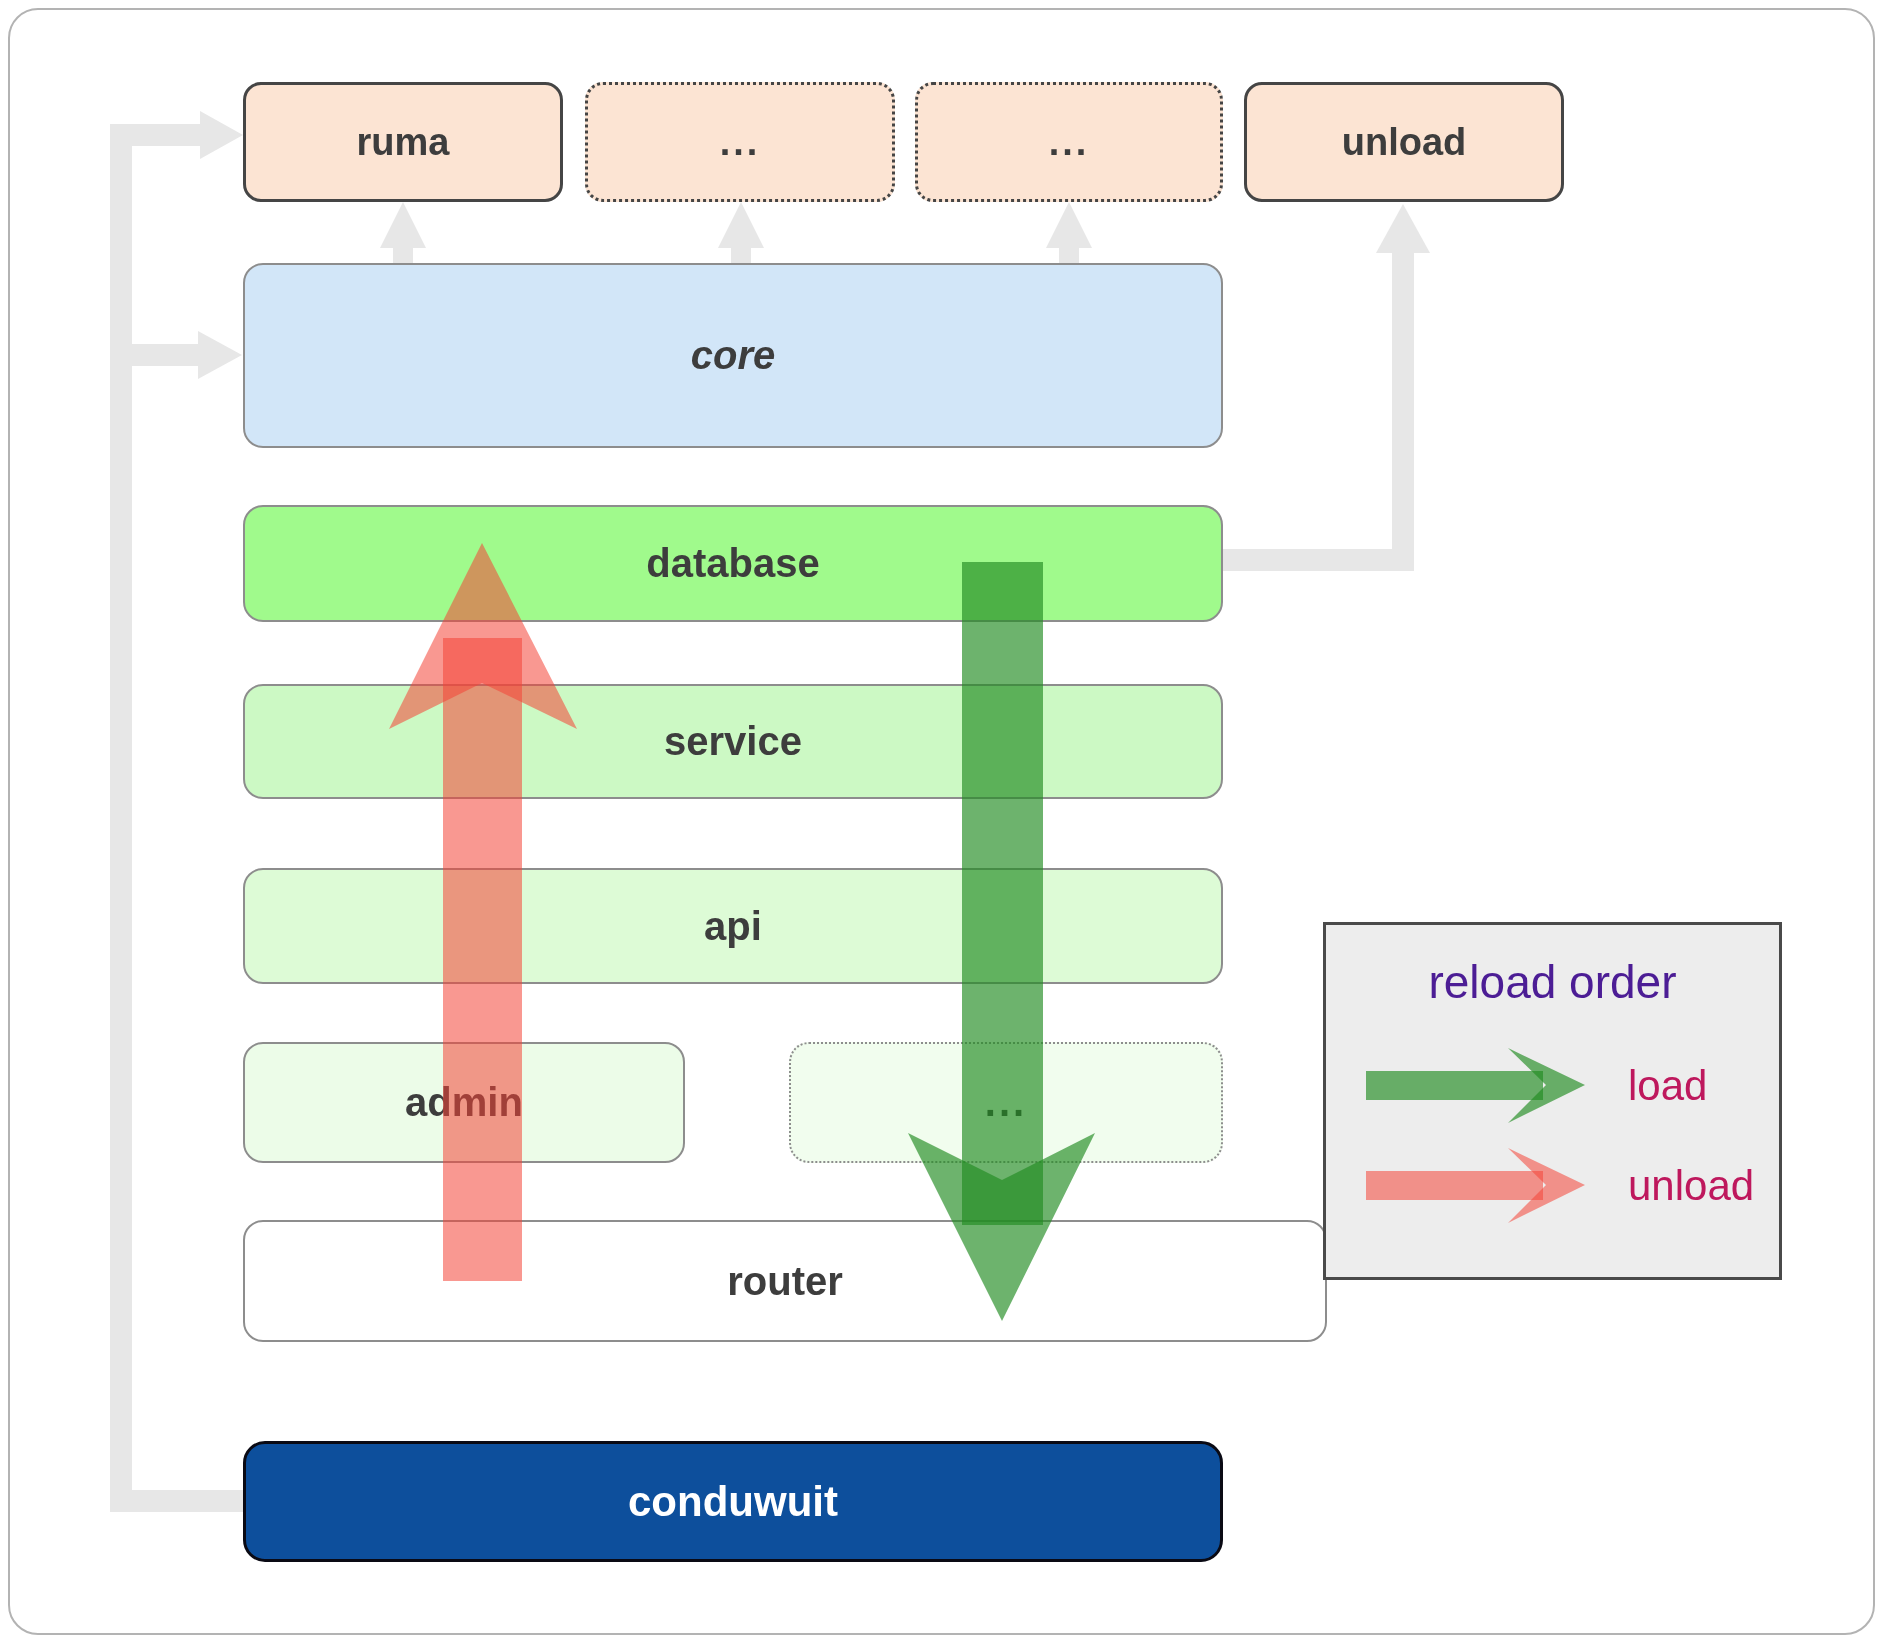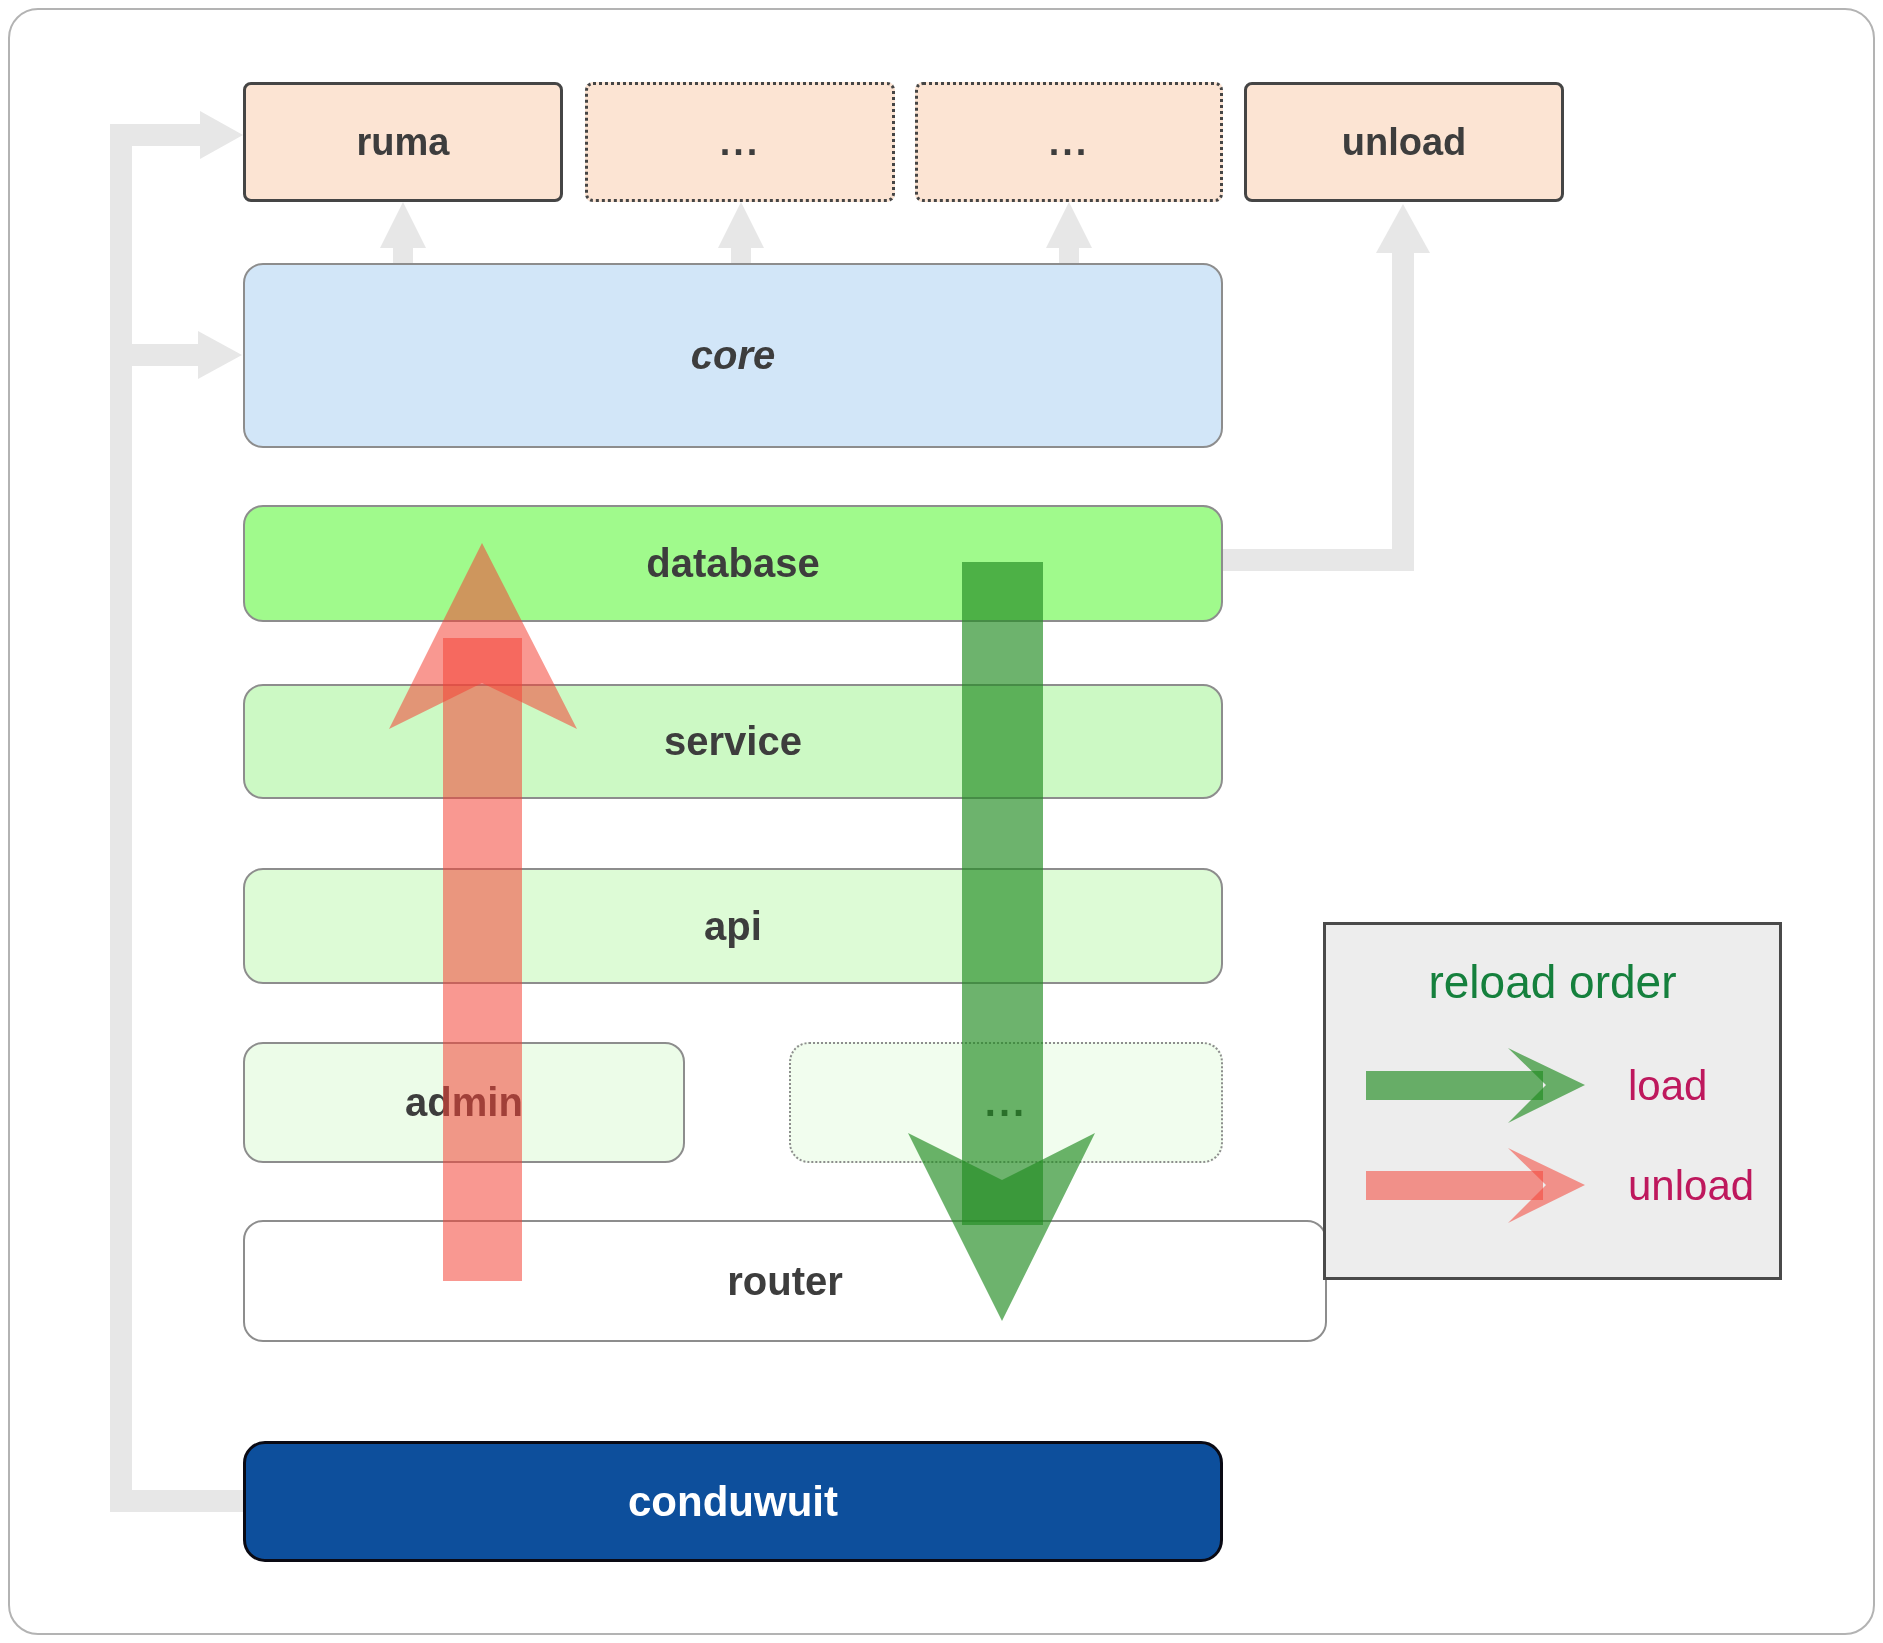--- a/index.html
+++ b/index.html
@@ -7,30 +7,30 @@
        font-family:"Liberation Sans","DejaVu Sans",sans-serif;}
   .frame{position:absolute;left:8px;top:8px;width:1863px;height:1623px;
          border:2px solid var(--frame-border);border-radius:30px;background:#ffffff;}
   svg.layer{position:absolute;left:0;top:0;pointer-events:none;}
   .conn{fill:var(--connector-gray);}
   .flow-load{fill:var(--load-green);}
   .flow-unload{fill:var(--unload-red);}
   .box{position:absolute;display:flex;align-items:center;justify-content:center;
        box-sizing:border-box;color:var(--label-text);font-size:40px;font-weight:600;
        z-index:2;background:#fff;}
-  .topbox{border:3px solid var(--top-border);border-radius:8px;background:var(--peach);
+  .topbox{border:3px solid var(--top-border);border-radius:18px;background:var(--peach);
           font-size:38px;}
   .topbox.dotted{border-style:dotted;}
   .row{border:2px solid var(--row-border);border-radius:20px;}
   .dots{letter-spacing:3px;font-weight:700;}
   .legend{position:absolute;left:1323px;top:922px;width:459px;height:358px;
           box-sizing:border-box;background:var(--legend-bg);
           border:3px solid var(--legend-border);z-index:2;}
   .legend-title{position:absolute;left:0;top:30px;width:100%;text-align:center;
-                color:#15803d;font-size:46px;}
+                color:#4c1d95;font-size:46px;}
   .legend-row{position:absolute;left:40px;height:76px;display:flex;align-items:center;}
   .legend-label{position:absolute;left:302px;color:#be185d;font-size:42px;
                 height:76px;display:flex;align-items:center;}
 </style>
 </head>
 <body>
 
 <div class="frame"></div>
 
 <svg class="layer" width="1883" height="1643" style="z-index:1">

